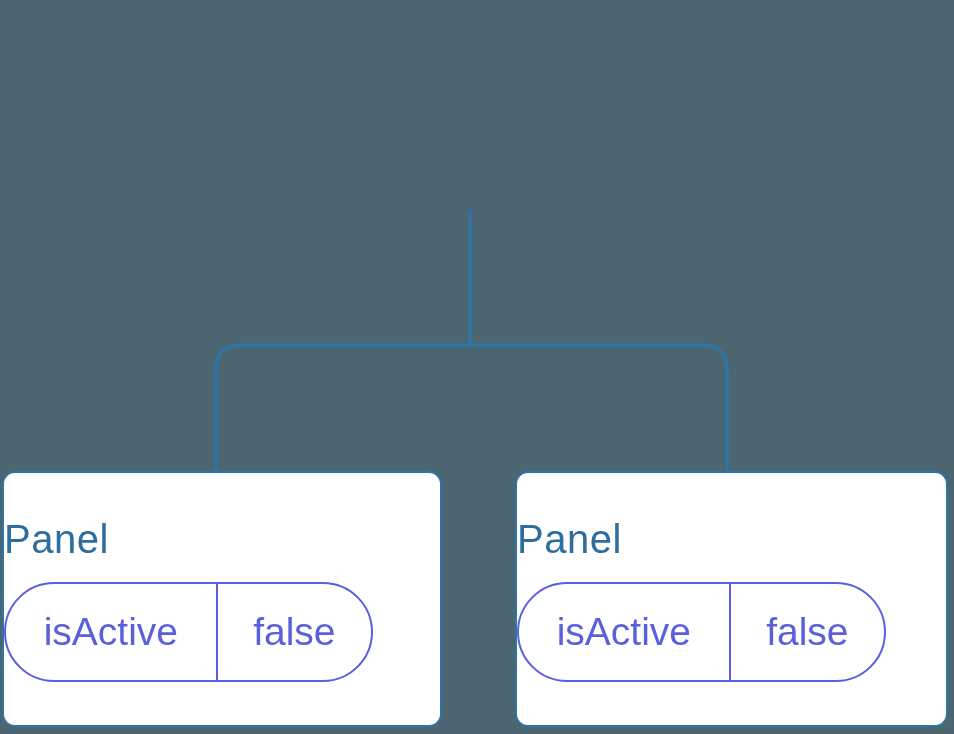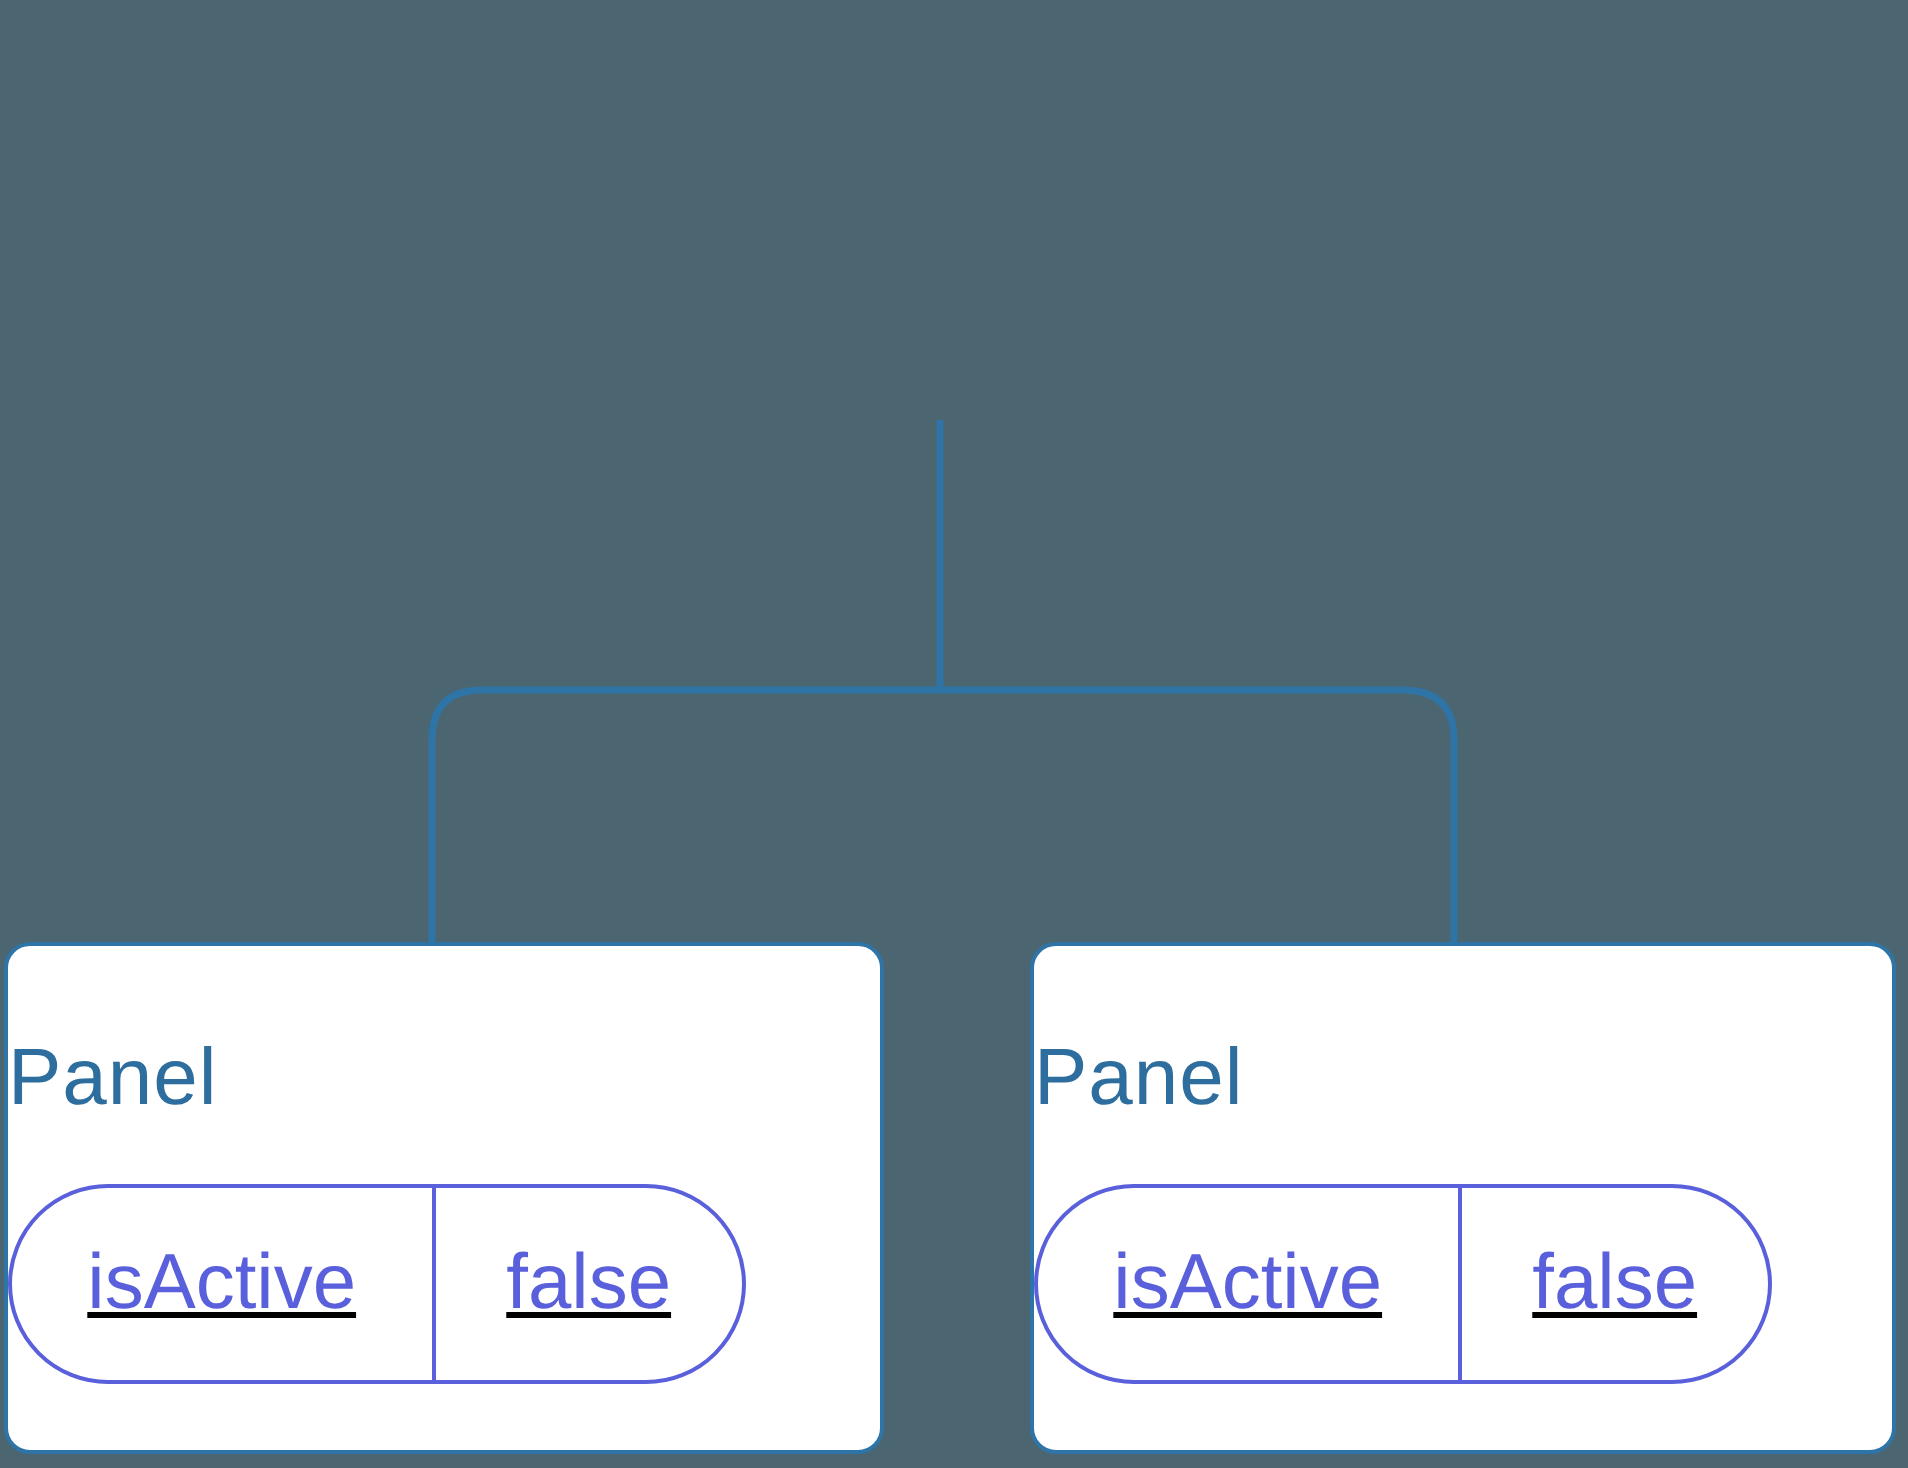--- a/index.html
+++ b/index.html
@@ -52,27 +52,26 @@
     display: flex;
     flex-direction: column;
     align-items: flex-start;
   }
   .panel-left  { left: 2px;   width: 440px; }
   .panel-right { left: 515px; width: 433px; }
 
   .panel-card .node-title { margin-top: 42px; line-height: 1.2; }
 
   .state-pill {
-    margin-top: 29px;
+    margin-top: 19px;
     width: 369px; height: 100px;
     border: 2px solid var(--pill);
     border-radius: 50px;
     display: flex;
     overflow: hidden;
-    text-decoration: underline;
   }
   .pill-cell {
     display: flex; align-items: center; justify-content: center;
     color: var(--pill);
     font-size: 39px;
     font-weight: 500;
   }
   .pill-key   { width: 58%; border-right: 2px solid var(--pill); }
   .pill-value { width: 42%; }
 </style>

